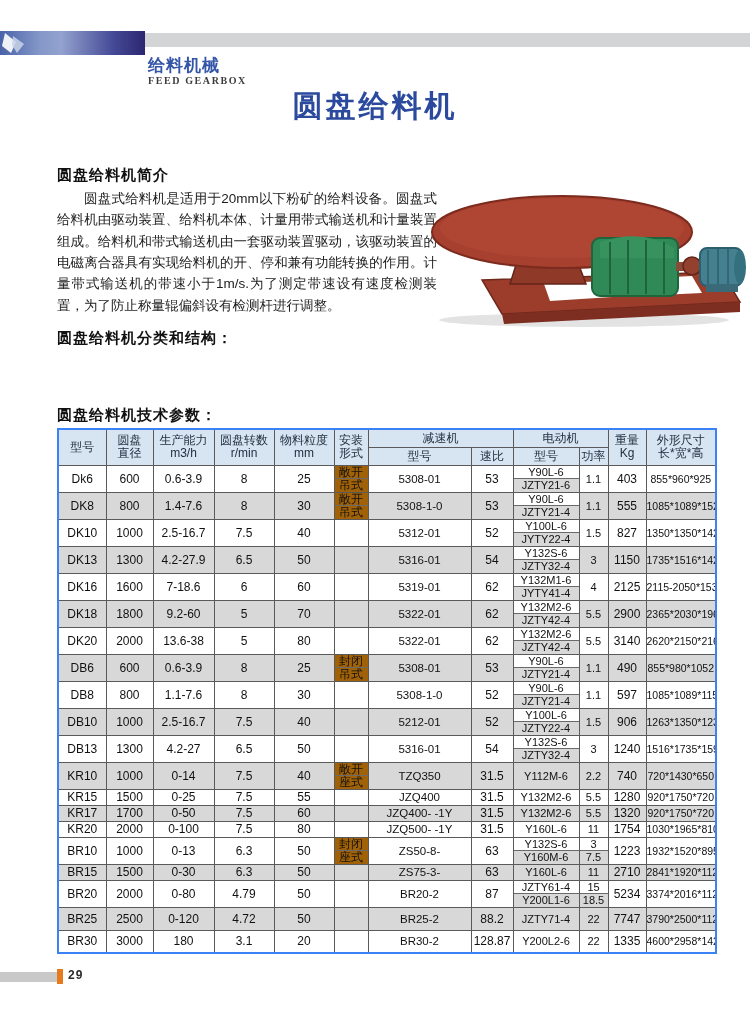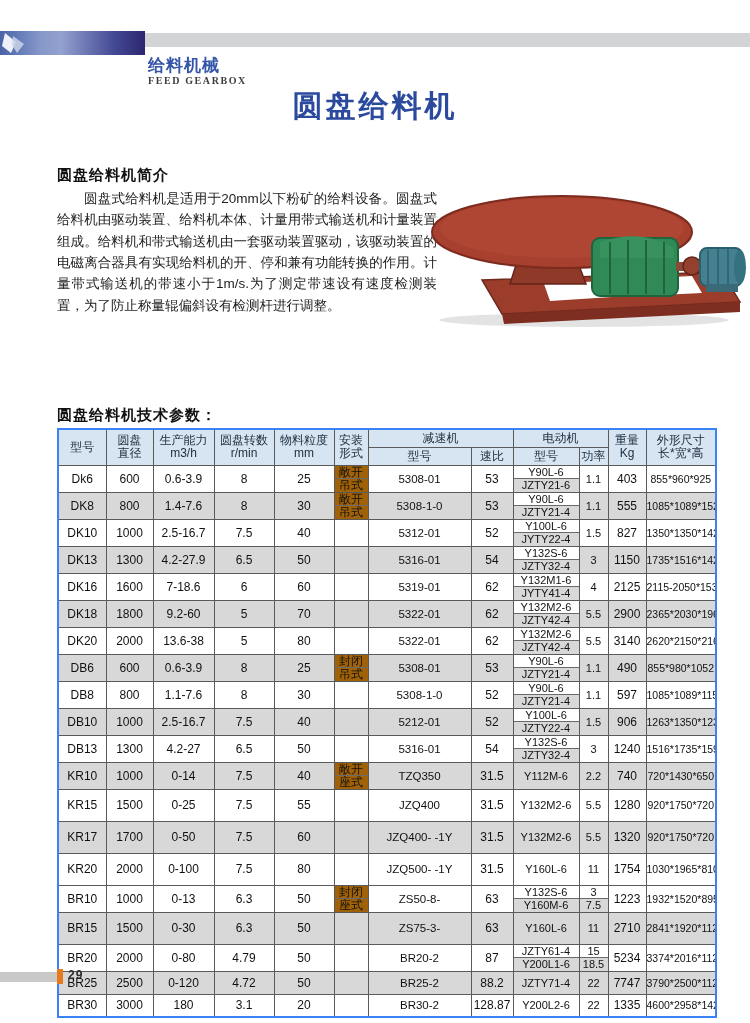--- a/index.html
+++ b/index.html
@@ -46,21 +46,21 @@
     font-size:12px; color:#111;
     border:2px solid #3b82f6;
   }
   table.spec th, table.spec td {
     border:1px solid #5a5a5a; text-align:center; vertical-align:middle;
     overflow:hidden; white-space:nowrap; padding:0;
   }
   table.spec thead th { background:#d7e4f2; font-weight:normal; font-size:12px; line-height:15px; height:18px; color:#1d2c3c; }
   tr.shaded td { background:#d8d8d8; }
   tr.tall td { height:26px; }
-  tr.short td { height:32px; }
+  tr.short td { height:16px; }
   tr.mid td { height:23px; }
   td.c-dims { font-size:10.5px; }
   td.c-reducer { font-size:11.5px; }
   td.c-motor, td.c-power { font-size:11px; }
   td.split-cell { padding:0; }
   .sub { height:13px; line-height:13px; display:block; }
   .sub.top { border-bottom:1px solid #6a6a6a; background:#ffffff; }
   .sub.bot { background:#d8d8d8; }
   .sub.inst { background:#a16207; }
 
@@ -117,20 +117,21 @@
     <circle cx="268" cy="86" r="9" fill="#93402f" stroke="#63241a" stroke-width="1.5"></circle>
 
     <rect x="276" y="68" width="42" height="38" rx="7" fill="#44808f" stroke="#2c5f6d" stroke-width="2"></rect>
     <ellipse cx="316" cy="87" rx="6" ry="17" fill="#35707f"></ellipse>
     <line x1="284" y1="70" x2="284" y2="106" stroke="#2c5f6d" stroke-width="1.5"></line>
     <line x1="294" y1="69" x2="294" y2="106" stroke="#2c5f6d" stroke-width="1.5"></line>
     <line x1="304" y1="69" x2="304" y2="106" stroke="#2c5f6d" stroke-width="1.5"></line>
     <rect x="282" y="104" width="32" height="8" fill="#3a6a77"></rect>
   </svg>
 
+  <div class="sec-heading" id="h-class">圆盘给料机分类和结构：</div>
 
   <div class="sec-heading" id="h-tech">圆盘给料机技术参数：</div>
 
   <table class="spec">
     <colgroup>
       <col style="width:48px">
         <col style="width:47px">
         <col style="width:61px">
         <col style="width:60px">
       <col style="width:60px">

